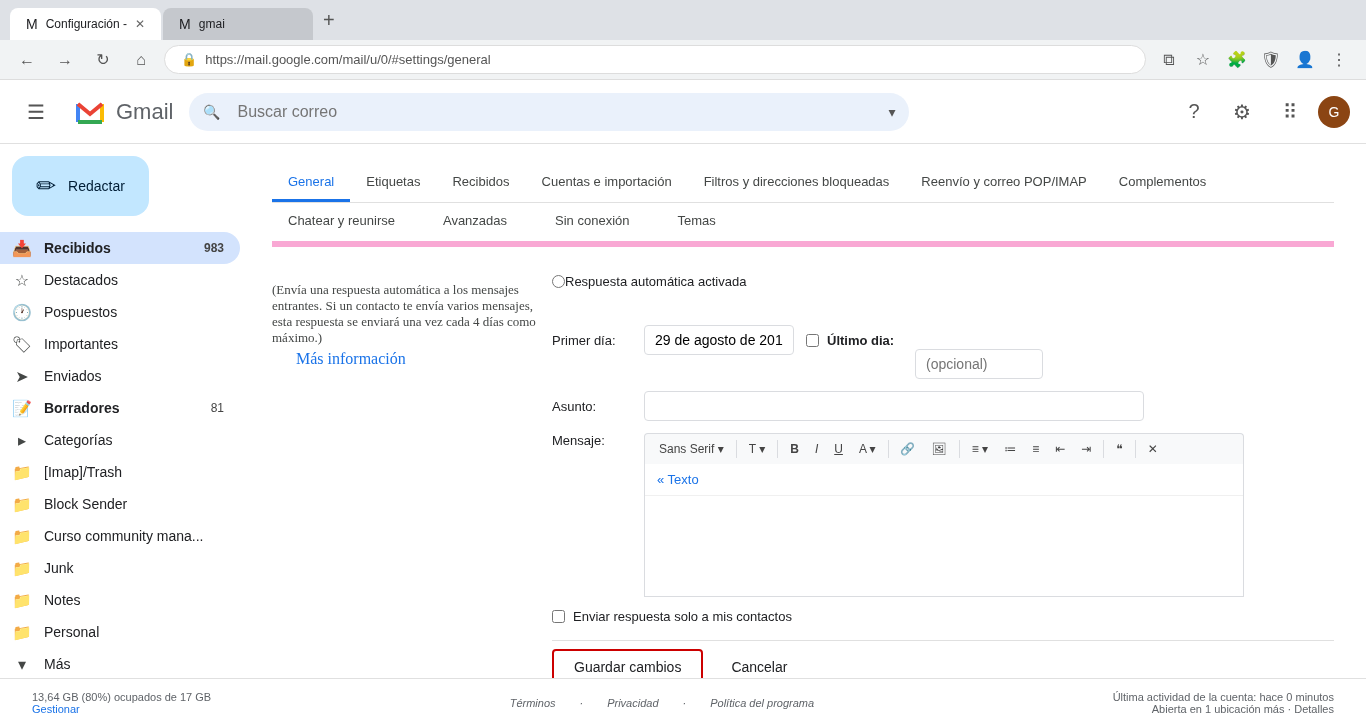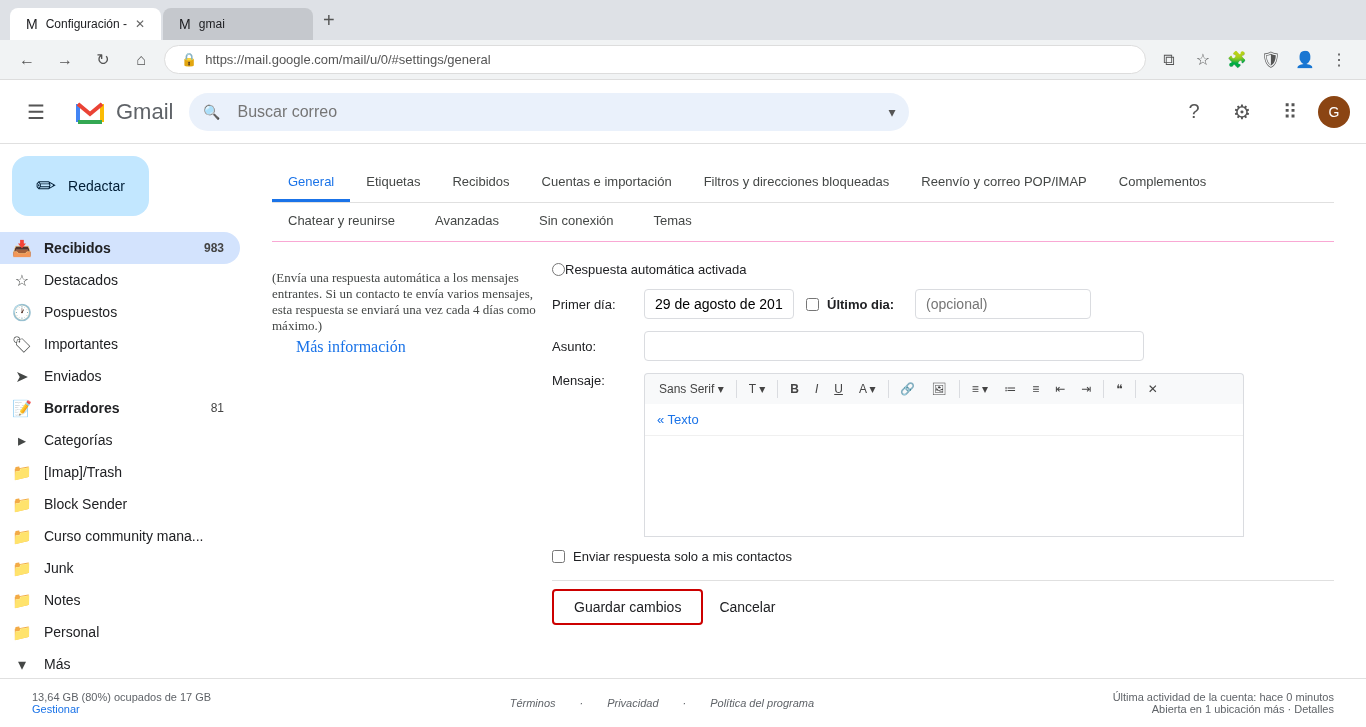--- a/index.html
+++ b/index.html
@@ -51,40 +51,40 @@
 
     
     .settings-area { flex: 1; overflow-y: auto; padding: 20px 32px; }
     .settings-title { font-size: 22px; font-weight: 400; color: #202124; margin-bottom: 16px; display: flex; justify-content: space-between; align-items: center; }
     .settings-lang { font-size: 14px; color: #1a73e8; cursor: pointer; }
 
     
     .settings-tabs { display: flex; gap: 0; border-bottom: 1px solid #e0e0e0; margin-bottom: 0; flex-wrap: wrap; }
     .tab { padding: 10px 16px; cursor: pointer; font-size: 13px; color: #444746; border-bottom: 3px solid transparent; white-space: nowrap; }
     .tab.active { color: #1a73e8; border-bottom: 3px solid #1a73e8; font-weight: 500; }
-    .sub-tabs { display: flex; gap: 8px; border-bottom: 1px solid #f9a8d4; margin-bottom: 20px; }
+    .sub-tabs { display: flex; gap: 16px; border-bottom: 6px solid #f9a8d4; margin-bottom: 27px; }
     .sub-tab { padding: 10px 16px; cursor: pointer; font-size: 13px; color: #444746; border-bottom: 3px solid transparent; }
 
     
     .settings-section { display: flex; gap: 0; margin-bottom: 20px; }
     .section-label { width: 280px; font-size: 13px; color: #444746; padding: 8px 0; flex-shrink: 0; font-family: Liberation Serif, serif; }
     .section-label p { margin-bottom: 4px; }
     .section-label a { color: #1a73e8; text-decoration: none; font-size: 16px; margin-left: 24px; }
     .section-content { flex: 1; }
 
     .radio-row { display: flex; align-items: center; margin-bottom: 12px; }
     .radio-row input[type=radio] { cursor: pointer; }
     .radio-label { font-weight: 500; font-size: 13px; }
 
     .form-row { display: flex; align-items: center; gap: 12px; margin-bottom: 12px; }
     .form-row label { font-size: 13px; font-weight: 500; min-width: 80px; }
     .form-row input[type=text] { border: 1px solid #dadce0; border-radius: 4px; padding: 6px 10px; font-size: 14px; }
     .form-row .primer-dia-input { width: 150px; }
     .form-row .ultimo-dia-section { display: flex; align-items: center; gap: 8px; }
-    .form-row .ultimo-dia-input { width: 176px; border: 1px solid #dadce0; border-radius: 4px; padding: 6px 10px; font-size: 14px; color: #9aa0a6; }
+    .form-row .ultimo-dia-input { width: 128px; border: 1px solid #dadce0; border-radius: 4px; padding: 6px 10px; font-size: 14px; color: #9aa0a6; margin-top: 48px; }
 
     .asunto-row { display: flex; align-items: center; gap: 12px; margin-bottom: 12px; }
     .asunto-row label { font-size: 13px; font-weight: 500; min-width: 80px; }
     .asunto-row input { width: 500px; border: 1px solid #dadce0; border-radius: 4px; padding: 6px 10px; font-size: 14px; }
 
     .mensaje-row { display: flex; gap: 12px; margin-bottom: 12px; }
     .mensaje-row label { font-size: 13px; font-weight: 400; min-width: 80px; }
     .mensaje-content { flex: 1; max-width: 600px; }
 
     
@@ -98,21 +98,21 @@
     .msg-text-area-wrap { border: 1px solid #dadce0; border-top: none; }
     .msg-quote { padding: 8px 12px; font-size: 13px; color: #1a73e8; border-bottom: 1px solid #f0f0f0; }
     .msg-quote a { color: #1a73e8; text-decoration: none; cursor: pointer; }
     .msg-body { min-height: 100px; padding: 8px 12px; font-size: 14px; }
 
     .checkbox-row { display: flex; align-items: center; gap: 8px; margin-bottom: 16px; }
     .checkbox-row input[type=checkbox] { cursor: pointer; }
     .checkbox-row label { font-size: 13px; font-weight: 500; cursor: pointer; }
 
     
-    .action-buttons { display: flex; gap: 0; align-items: center; padding: 8px 0; border-top: 1px solid #e0e0e0; }
+    .action-buttons { display: flex; gap: 12px; align-items: center; padding: 8px 0; border-top: 1px solid #e0e0e0; }
     .btn-save { background: #fff; border: 2px solid #c00; border-radius: 4px; padding: 8px 20px; font-size: 14px; cursor: pointer; color: #202124; font-weight: 500; }
     .btn-cancel { background: none; border: none; font-size: 14px; cursor: pointer; color: #202124; padding: 8px 16px; }
 
     
     .footer { background: #fff; border-top: 1px solid #e0e0e0; padding: 12px 32px; display: flex; justify-content: space-between; align-items: center; font-size: 11px; color: #5f6368; }
     .footer-left { }
     .footer-center { display: flex; gap: 24px; font-style: italic; }
     .footer-center a { color: #5f6368; text-decoration: none; }
     .footer-right { text-align: right; }
   </style>

